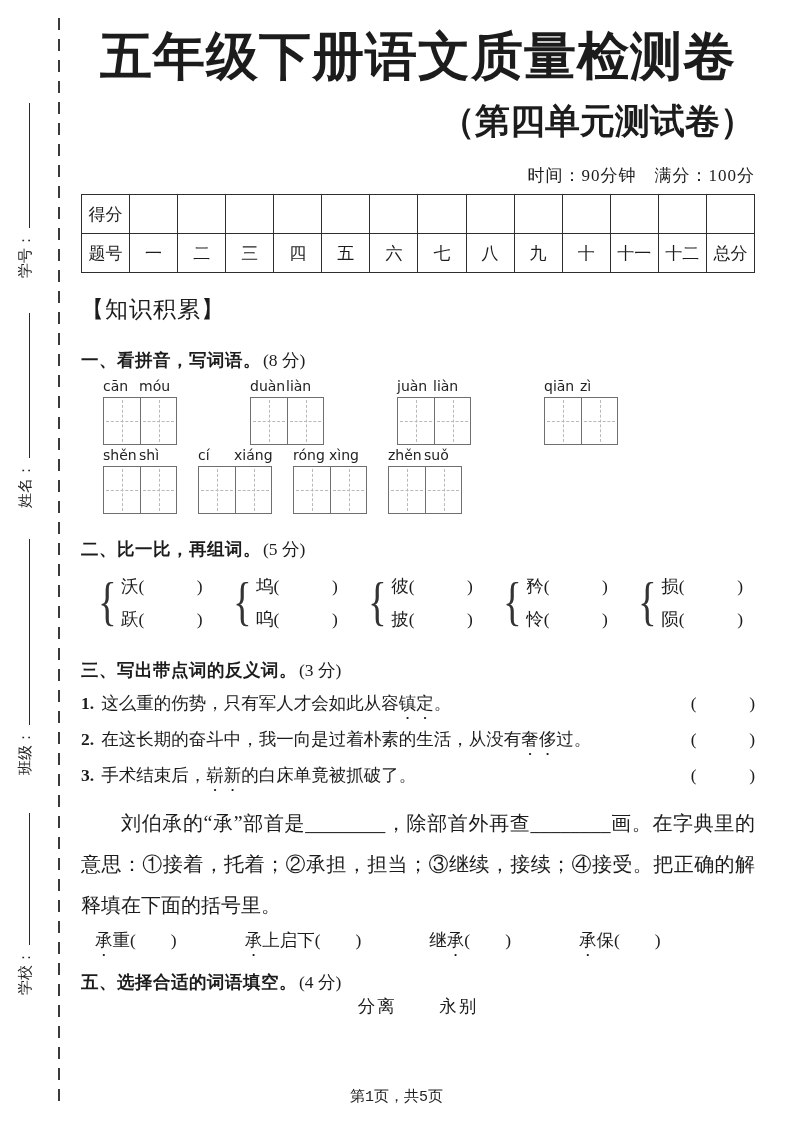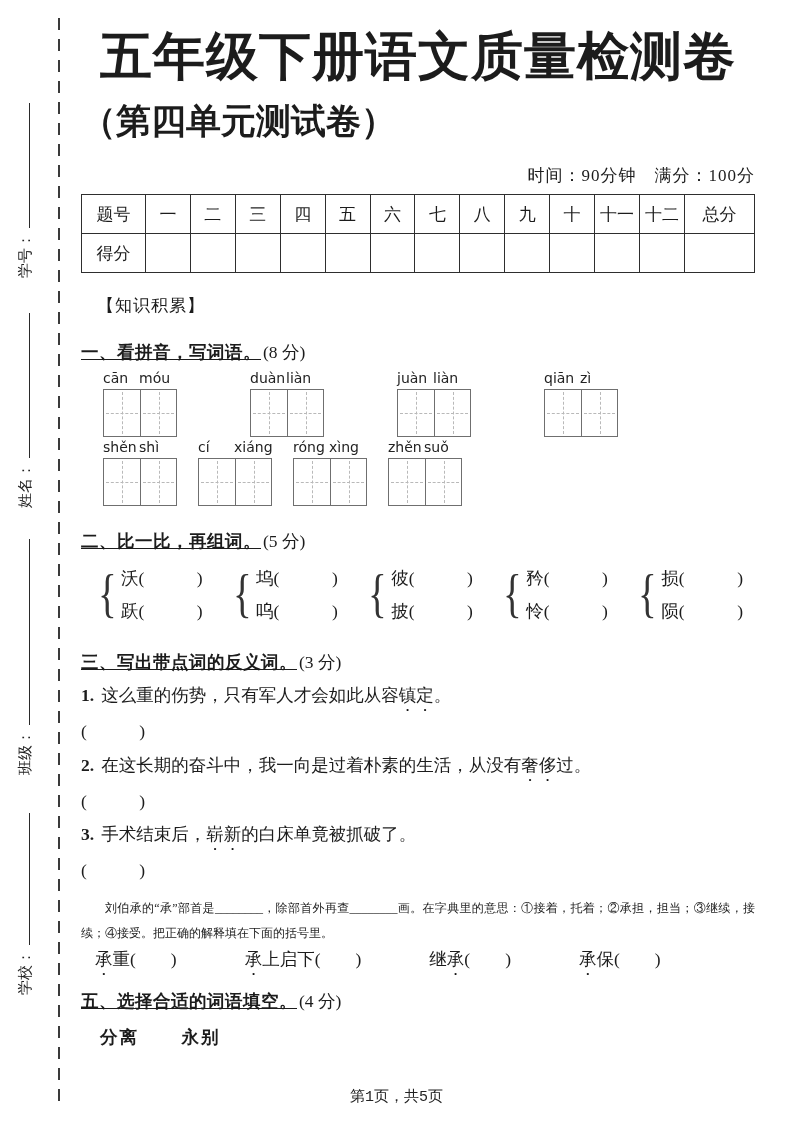--- a/index.html
+++ b/index.html
@@ -19,61 +19,61 @@
     display:flex; align-items:baseline; gap:5px; white-space:nowrap;
     font-size:15px; color:#222; height:27px;
   }
   .side-blank { display:inline-block; height:1.05em; border-bottom:1.5px solid #2a2a2a; }
   
   .content { position:absolute; left:81px; top:26px; width:674px; }
   h1.title {
     text-align:center; font-size:52px; font-weight:700; letter-spacing:1px;
     line-height:1.2; font-family:"Liberation Serif", serif;
   }
-  h2.subtitle { text-align:left; font-size:35px; font-weight:600; margin-top:12px; line-height:1.25; }
+  h2.subtitle { text-align:right; font-size:35px; font-weight:600; margin-top:12px; line-height:1.25; }
   .meta { text-align:right; font-size:17px; margin-top:20px; letter-spacing:1px; }
   table.score { border-collapse:collapse; width:100%; margin-top:7px; table-layout:fixed; }
   table.score td { border:1.5px solid #2e2e2e; height:39px; text-align:center; font-size:17px; padding:0; }
   td.c-first { width:64px; }
   td.c-last  { width:70px; }
-  .block-tag { font-size:17px; margin-top:21px; letter-spacing:1px;margin-left:16px; }
+  .block-tag { font-size:23px; margin-top:21px; letter-spacing:1px; }
   .sec-head { margin-top:23px; font-size:17.5px; }
-  .sec-head .sh-label { font-weight:700; font-family:"Liberation Sans", sans-serif; letter-spacing:0.5px;text-decoration:underline; }
+  .sec-head .sh-label { font-weight:700; font-family:"Liberation Sans", sans-serif; letter-spacing:0.5px; }
   .sec-head .sh-score { font-weight:400; margin-left:2px; }
   
   .py-row { display:flex; gap:73px; margin:6px 0 0 22px; }
   .py-row.second { margin-top:2px;gap:21px; }
   .py { display:flex; margin-bottom:3px; }
   .py span { display:inline-block; width:36px; 
     font-family:"DejaVu Sans", sans-serif; font-size:14px; color:#222; }
   .wpair { display:flex; border:1.5px solid #6f6f6f; width:74px; height:48px; background:#fff; }
   .wcell { position:relative; width:36px; height:100%; }
   .wcell + .wcell { border-left:1.5px solid #6f6f6f; }
   .wcell::before { content:""; position:absolute; left:50%; top:2px; bottom:2px; border-left:1px dashed #b9b9b9; }
   .wcell::after  { content:""; position:absolute; top:50%; left:2px; right:2px; border-top:1px dashed #b9b9b9; }
   
   .pairs-row { display:flex; justify-content:space-between; margin:9px 0 0 14px; width:648px; }
   .pair { display:flex; align-items:center; }
   .brace { font-size:52px; font-weight:300; line-height:0.9; transform:scaleX(0.75); color:#333;
            font-family:"Liberation Serif", serif; margin-right:1px; }
   .pair-lines { font-size:17.5px; line-height:1.85; }
   
   .q-list { margin-top:5px; }
-  .q-item { display:flex; justify-content:space-between; font-size:17.5px; line-height:1.93;flex-direction:column; }
+  .q-item { display:flex; justify-content:space-between; font-size:17.5px; line-height:1.93; }
   .qnum { font-weight:700; margin-right:7px; }
   .em-dot {
     -webkit-text-emphasis:filled dot #111; -webkit-text-emphasis-position:under right;
     text-emphasis:filled dot #111; text-emphasis-position:under right;
   }
   .q-bracket { white-space:pre; }
   
-  .para { margin-top:8px; font-size:12px; line-height:2.05; text-align:justify; text-indent:2em; }
+  .para { margin-top:8px; font-size:20px; line-height:2.05; text-align:justify; text-indent:2em; }
   .phrase-row { display:flex; gap:68px; margin:2px 0 0 14px; font-size:17.5px; }
   
-  .options { text-align:left; margin-top:12px; font-size:17.5px; font-weight:700; }
+  .options { text-align:center; margin-top:0; font-size:17.5px; font-weight:400; }
   .options span { margin:0 19px; letter-spacing:2px; }
   .q5 { margin-top:10px; font-size:17.5px; }
   .footer { position:absolute; left:0; right:0; bottom:16px; text-align:center; font-size:15px; color:#222;font-family:Liberation Mono, monospace; }
 </style>
 </head>
 <body>
 
 <div class="page">
 
   <div class="binding-line"></div>
@@ -97,51 +97,51 @@
 
   <div class="content">
 
     <h1 class="title">五年级下册语文质量检测卷</h1>
     <h2 class="subtitle">（第四单元测试卷）</h2>
     <div class="meta">时间：90分钟　满分：100分</div>
 
     <table class="score">
       <tbody>
           <tr>
+        <td>得分</td>
+        <td></td>
+        <td></td>
+        <td></td>
+        <td></td>
+        <td></td>
+        <td></td>
+        <td></td>
+        <td></td>
+        <td></td>
+        <td></td>
+        <td></td>
+        <td></td>
+        <td></td>
+      </tr>
+      <tr>
         <td class="c-first">题号</td>
         <td>一</td>
         <td>二</td>
         <td>三</td>
         <td>四</td>
         <td>五</td>
         <td>六</td>
         <td>七</td>
         <td>八</td>
         <td>九</td>
         <td>十</td>
         <td>十一</td>
         <td>十二</td>
         <td class="c-last">总分</td>
       </tr>
-      <tr>
-        <td>得分</td>
-        <td></td>
-        <td></td>
-        <td></td>
-        <td></td>
-        <td></td>
-        <td></td>
-        <td></td>
-        <td></td>
-        <td></td>
-        <td></td>
-        <td></td>
-        <td></td>
-        <td></td>
-      </tr>
     </tbody>
       </table>
 
     <div class="block-tag">【知识积累】</div>
 
     <div class="sec-head">
       <span class="sh-label">一、看拼音，写词语。</span><span class="sh-score">(8 分)</span>
     </div>
 
     <div class="py-row">

